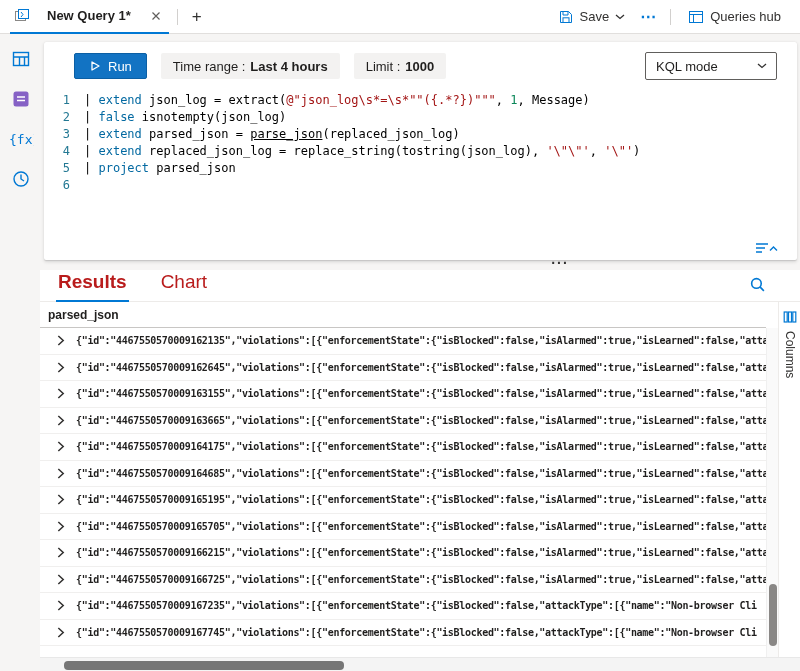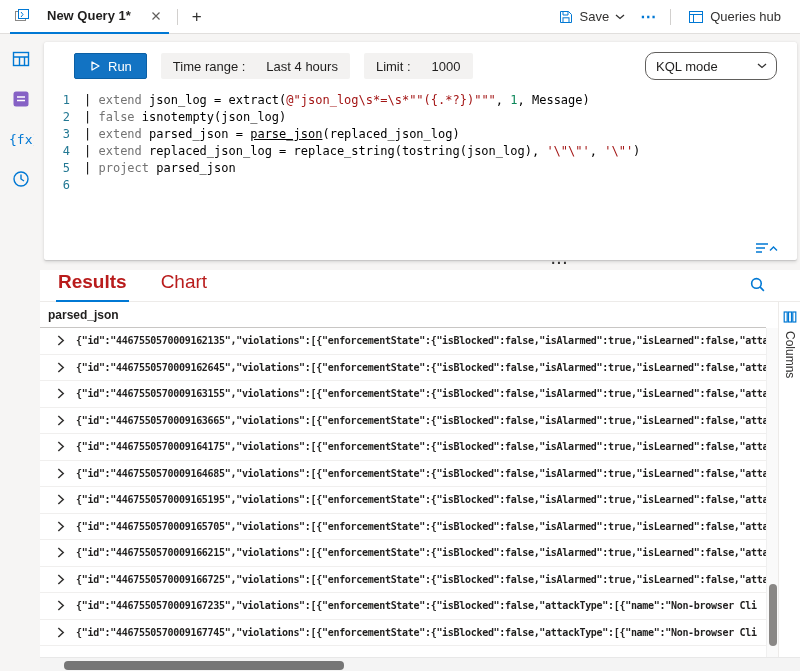--- a/index.html
+++ b/index.html
@@ -24,34 +24,34 @@
   .rail { position:absolute; left:0; top:34px; width:42px; bottom:0; display:flex; flex-direction:column;
           align-items:center; padding-top:12px; gap:14px; }
   .rail button { display:flex; align-items:center; justify-content:center; width:30px; height:26px; }
 
   
   .card { position:absolute; left:44px; right:3px; top:42px; height:218px; background:#fff;
           border-radius:2px; box-shadow:0 1.6px 3.6px rgba(0,0,0,.13), 0 0.3px 0.9px rgba(0,0,0,.1); }
   .toolbar { display:flex; align-items:center; gap:14px; padding:10px 12px 0 30px; }
   .run { display:flex; align-items:center; gap:7px; background:#1273c3; border:1px solid #0b5fa4;
          border-radius:2px; color:#fff; font-size:13px; height:26px; padding:0 14px; }
-  .pill { display:flex; align-items:center; gap:21px; background:#f3f2f1; border-radius:2px; height:26px;
+  .pill { display:flex; align-items:center; gap:5px; background:#f3f2f1; border-radius:2px; height:26px;
           padding:0 12px; font-size:13px; color:#201f1e; white-space:nowrap; }
-  .pill b { font-weight:400;text-align:center; }
+  .pill b { font-weight:700;text-align:center; }
   .mode { margin-left:auto; margin-right:8px; display:flex; align-items:center; justify-content:space-between;
-          width:132px; height:28px; border:1px solid #605e5c; border-radius:10px; background:#fff;
+          width:132px; height:28px; border:1px solid #605e5c; border-radius:2px; background:#fff;
           padding:0 9px 0 10px; font-size:13px; }
   .editor { display:flex; margin-top:12px; font-family:"DejaVu Sans Mono","Liberation Mono",monospace;
             font-size:12px; line-height:17px; }
   .gutter { width:26px; text-align:right; color:#237893; padding-right:0; }
   .gutter .ln { height:17px; }
   .codearea { flex:1; padding-left:14px; color:#000; }
   .code-line { height:17px; white-space:pre; }
   .tok-plain { color:#000; }
-  .tok-kw { color:#737373; }
+  .tok-kw { color:#0369a1; }
   .tok-str { color:#a31515; }
   .tok-num { color:#098658; }
   .tok-fn { color:#000; text-decoration:underline; }
   .collapse { position:absolute; right:18px; bottom:5px; display:flex; }
 
   
   .splitter { position:absolute; top:252px; left:520px; width:80px; text-align:center; z-index:11;
               color:#323130; font-weight:700; font-size:14px; letter-spacing:2px; line-height:14px; }
 
   

